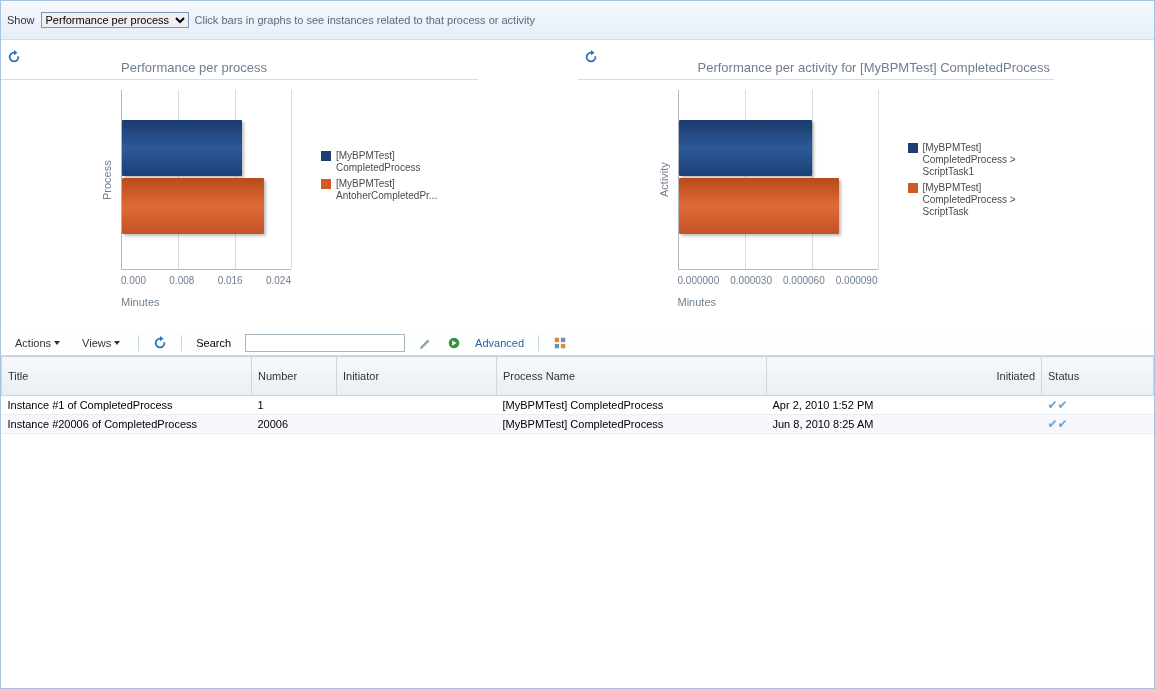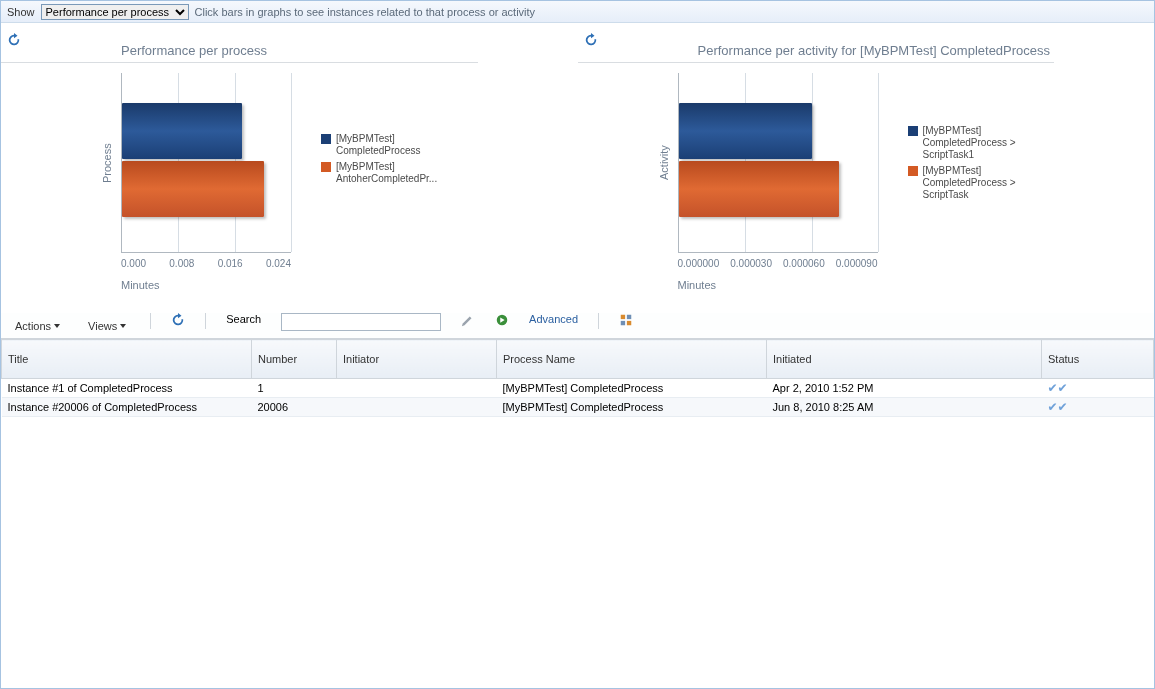--- a/index.html
+++ b/index.html
@@ -7,21 +7,21 @@
   font-family: Tahoma, Arial, sans-serif;
   font-size: 11px;
   background: #ffffff;
   width: 1155px;
   height: 689px;
   overflow: hidden;
   border: 1px solid #a6c3e1;
 }
 
 .top-bar {
-  height: 22px;
+  height: 39px;
   background: linear-gradient(#f5f8fd, #e6eef9);
   border-bottom: 1px solid #cddceb;
   display: flex;
   align-items: center;
   padding: 10px 6px;
   gap: 6px;
   color: #333;
 }
 .top-bar label { color: #333; }
 .top-bar select {
@@ -129,21 +129,22 @@
 }
 .legend-item { display: flex; align-items: flex-start; margin-bottom: 4px; max-width:130px;}
 .legend-swatch { width: 10px; height: 10px; margin-right: 5px; flex-shrink:0; margin-top:1px;}
 .legend-swatch.blue { background: #1b3f75; }
 .legend-swatch.orange { background: #d35a24; }
 .legend-text { line-height: 1.2; }
 
 .mid-bar {
   height: 26px;
   display: flex;
-  gap: 20px;
+  align-items: center;
+  gap: 14px;
   padding: 0 10px;
   border-bottom: 1px solid #cfd5db;
   background: #fdfefe;
 }
 .menu-btn {
   display: flex;
   align-items: center;
   gap: 3px;
   cursor: pointer;
   color: #333;
@@ -315,21 +316,21 @@
   </span>
 </div>
 
 <table class="grid-table">
   <thead>
     <tr>
       <th style="width:250px;">Title</th>
       <th style="width:85px;">Number</th>
       <th style="width:160px;">Initiator</th>
       <th style="width:270px;">Process Name</th>
-      <th style="width:275px;">Initiated</th>
+      <th style="width:275px;text-align:right;">Initiated</th>
       <th>Status</th>
     </tr>
   </thead>
   <tbody id="table-body">
       <tr>
         <td>Instance #1 of CompletedProcess</td>
         <td>1</td>
         <td></td>
         <td>[MyBPMTest] CompletedProcess</td>
         <td>Apr 2, 2010 1:52 PM</td>

